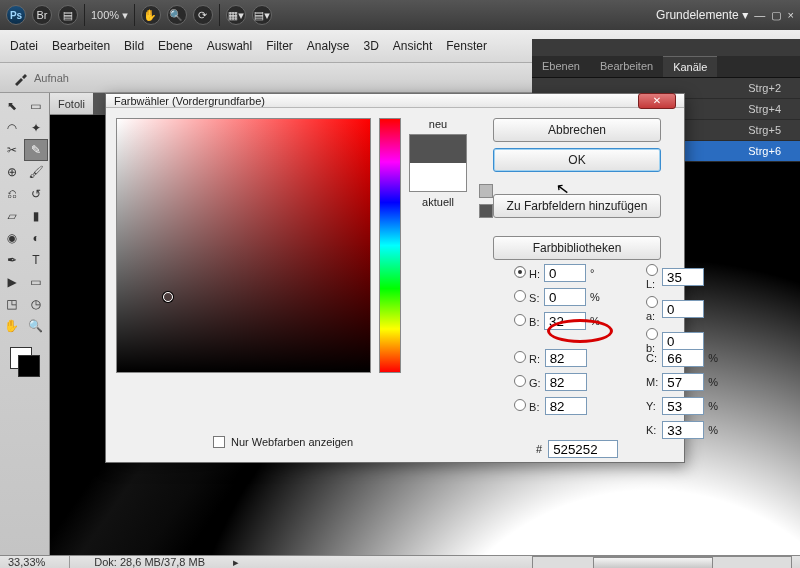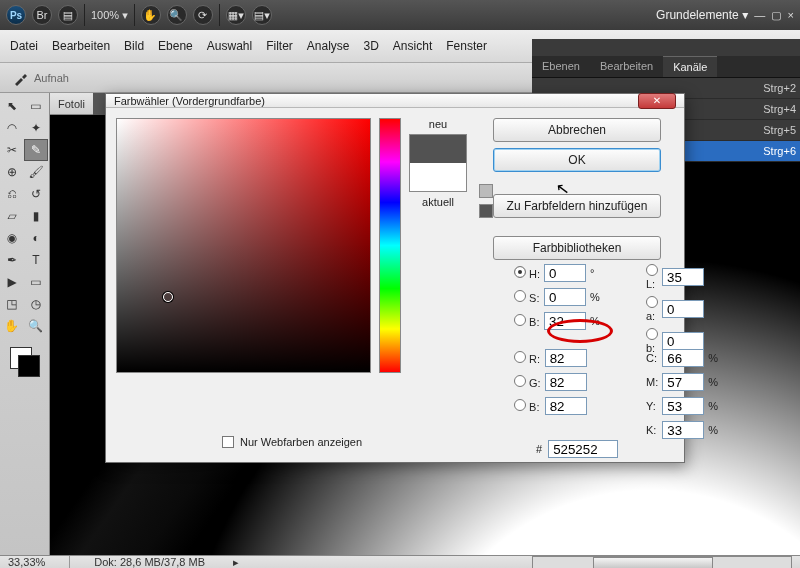--- a/index.html
+++ b/index.html
@@ -20,21 +20,21 @@
   .tools{position:absolute;left:0;top:0;width:50px;height:100%;background:linear-gradient(#d8d8d8,#c4c4c4);border-right:1px solid #888;padding-top:2px;}
   .tools .row{display:flex;}
   .tools .tbtn{width:24px;height:22px;border:1px solid transparent;display:flex;align-items:center;justify-content:center;font-size:12px;color:#333;}
   .tools .tbtn.sel{background:#888;border:1px solid #555;color:#fff;}
   
   .rpanel{position:absolute;right:0;top:0;width:268px;background:#3a3a3a;color:#ccc;font-size:11px;}
   .rtabs{display:flex;background:#2b2b2b;border-bottom:1px solid #111;margin-top:17px;}
   .rtabs .tab{padding:4px 10px;color:#aaa;background:#2b2b2b;}
   .rtabs .tab.active{background:#3a3a3a;color:#eee;border-top:1px solid #666;}
   .chlist{background:#3a3a3a;}
-  .chrow{display:flex;align-items:center;justify-content:flex-end;padding:4px 4px;color:#ccc;border-bottom:1px solid #2b2b2b;}
+  .chrow{display:flex;align-items:center;justify-content:flex-end;padding:4px 19px;color:#ccc;border-bottom:1px solid #2b2b2b;}
   .chrow.sel{background:#2a6cc0;color:#fff;}
   
   .doc{position:absolute;left:50px;top:22px;right:0;bottom:0;background:#000;}
   .doctab{position:absolute;left:50px;top:0;height:22px;background:linear-gradient(#e5e5e5,#cfcfcf);border-bottom:1px solid #888;display:flex;align-items:center;font-size:11px;color:#333;padding:8px 8px;}
   .photo{position:absolute;left:0;right:0;bottom:0;top:0;background:
     radial-gradient(circle at 80% 140%, #fff 0%, #fff 28%, transparent 55%),
     radial-gradient(ellipse at 92% 96%, #000 1.5%, transparent 4%),
     radial-gradient(ellipse at 75% 96%, #000 1.5%, transparent 4%),
     linear-gradient(125deg, #000 0%, #000 28%, #111 32%, #0a0a0a 38%, #000 42%),
     #000;}
@@ -60,21 +60,21 @@
   .fieldgrid{position:absolute;left:408px;top:170px;display:grid;grid-template-columns:auto auto auto;gap:6px 4px;align-items:center;}
   .fieldgridL{position:absolute;left:540px;top:170px;display:grid;grid-template-columns:auto auto auto;gap:6px 4px;align-items:center;}
   .fieldgridRGB{position:absolute;left:408px;top:255px;display:grid;grid-template-columns:auto auto auto;gap:6px 4px;align-items:center;}
   .fieldgridCMYK{position:absolute;left:540px;top:255px;display:grid;grid-template-columns:auto auto auto;gap:6px 4px;align-items:center;}
   .radio{width:12px;height:12px;border:1px solid #777;border-radius:50%;display:inline-block;background:#fff;}
   .radio.on{box-shadow:inset 0 0 0 3px #fff, inset 0 0 0 8px #333;}
   .num{width:42px;height:18px;border:1px solid #7a9ab8;background:#fff;padding:1px 4px;text-align:left;}
   .hexrow{position:absolute;left:430px;top:346px;display:flex;align-items:center;gap:6px;}
   .hexin{width:70px;height:18px;border:1px solid #7a9ab8;background:#fff;padding:1px 4px;}
   .chk{width:12px;height:12px;border:1px solid #777;background:#fff;display:inline-block;}
-  .weblabel{position:absolute;left:116px;top:342px;display:flex;align-items:center;gap:6px;}
+  .weblabel{position:absolute;left:107px;top:342px;display:flex;align-items:center;gap:6px;}
   .ring{position:absolute;left:441px;top:225px;width:66px;height:24px;border:3px solid #d60000;border-radius:50%;}
   .cursor{position:absolute;left:450px;top:85px;font-size:16px;color:#000;transform:rotate(-8deg);}
 </style>
 </head>
 <body>
 
 <div class="topbar">
   <div class="sq ps">Ps</div>
   <div class="sq">Br</div>
   <div class="sq">▤</div>

